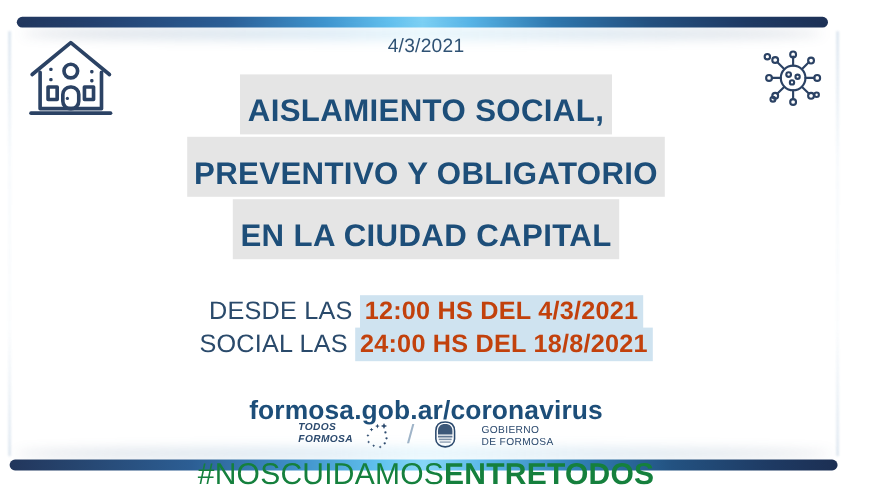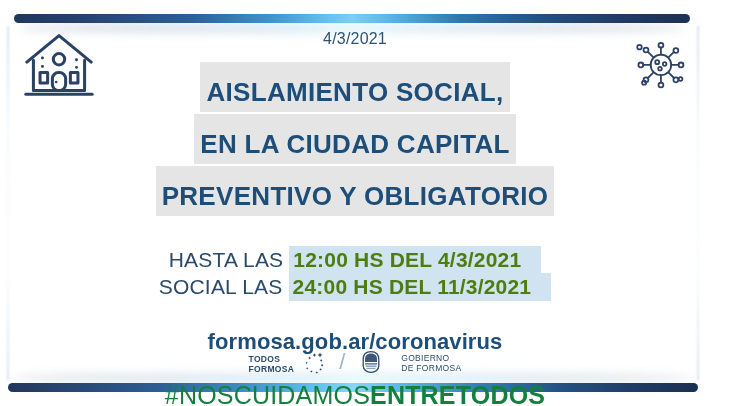--- a/index.html
+++ b/index.html
@@ -163,23 +163,23 @@
   }
   .schedule .sch-row {
     font-size: 21px;
     color: #2a4a6b;
     font-weight: 400;
     letter-spacing: 0.2px;
     white-space: nowrap;
   }
   .schedule .sch-row .mark {
     background: #cfe3f0;
-    color: #4d7c0f;
+    color: #c2410c;
     font-weight: 700;
-    padding: 2px 20px 3px 4px;
+    padding: 2px 4px 3px 4px;
   }
 
   .more-info {
     margin-top: 28px;
   }
   .more-info .mi-label {
     font-size: 19px;
     color: #3a5a79;
     font-weight: 400;
     letter-spacing: 0.4px;
@@ -207,22 +207,23 @@
     left: 0;
     right: 0;
     bottom: 32px;
     display: flex;
     justify-content: center;
     align-items: center;
     gap: 13px;
   }
   .logo-todos-unidos {
     display: flex;
-    align-items: flex-end;
+    align-items: flex-start;
     gap: 4px;
+    font-style: italic;
   }
   .logo-todos-unidos .tu-text {
     font-size: 8.5px;
     font-weight: 700;
     color: #2c4a6e;
     line-height: 1.18;
     letter-spacing: 0.3px;
     text-align: left;
   }
   .divider-slash {
@@ -311,35 +312,35 @@
 
   <div class="content">
 
     <div class="date-line">4/3/2021</div>
 
     <div class="headline">
       <div>
         <span class="hl">AISLAMIENTO SOCIAL,</span>
       </div>
       <div>
+        <span class="hl">PREVENTIVO Y OBLIGATORIO</span>
+      </div>
+      <div>
         <span class="hl">EN LA CIUDAD CAPITAL</span>
-      </div>
-      <div>
-        <span class="hl">PREVENTIVO Y OBLIGATORIO</span>
       </div>
     </div>
 
     <div class="schedule">
       <div class="sch-row">
-        <span>HASTA LAS</span>
+        <span>DESDE LAS</span>
         <span class="mark">12:00 HS DEL 4/3/2021</span>
       </div>
       <div class="sch-row">
         <span>SOCIAL LAS</span>
-        <span class="mark">24:00 HS DEL 11/3/2021</span>
+        <span class="mark">24:00 HS DEL 18/8/2021</span>
       </div>
     </div>
 
     <div class="more-info">
       <div class="mi-url">formosa.gob.ar/coronavirus</div>
     </div>
 
     <div class="hashtag">
       <span class="ht-light">#NOSCUIDAMOS</span><span class="ht-bold">ENTRETODOS</span>
     </div>

